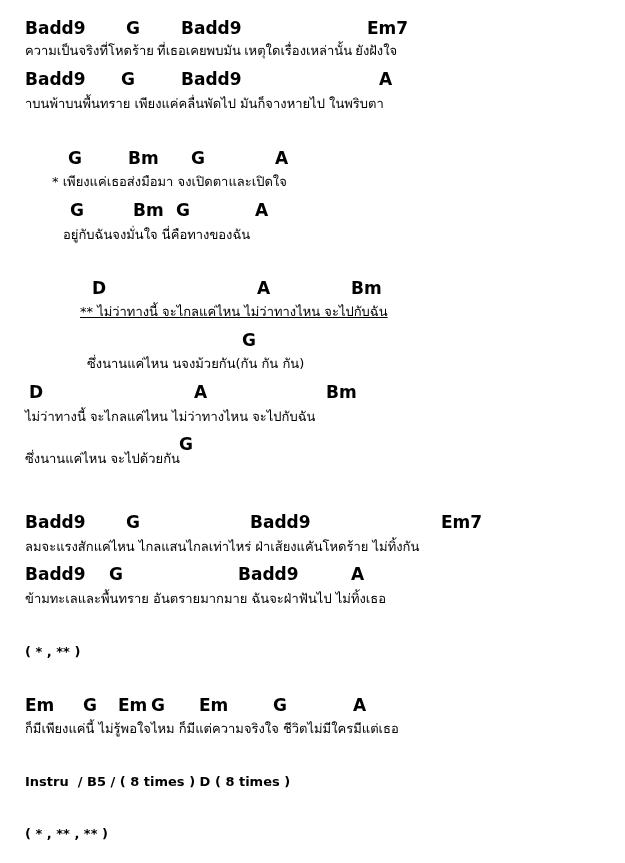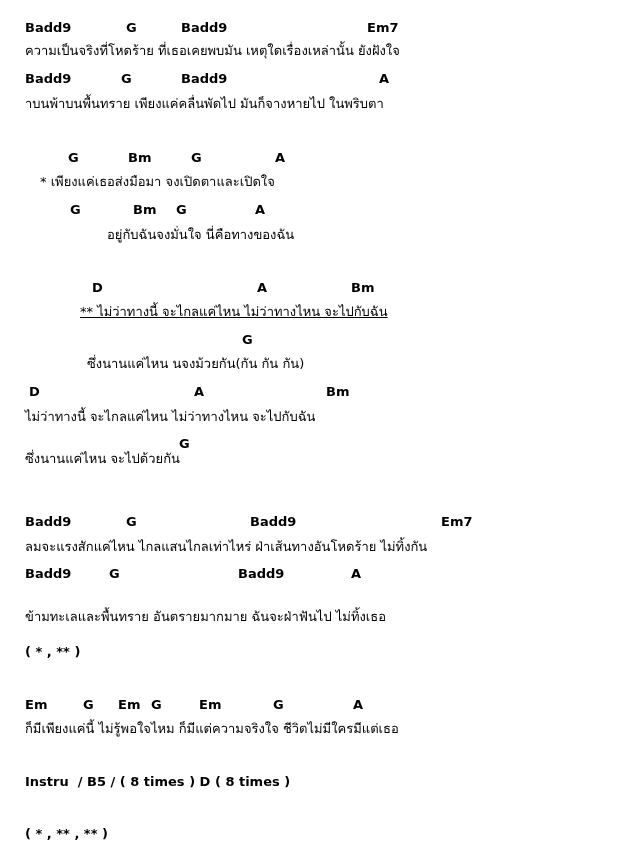--- a/index.html
+++ b/index.html
@@ -1,50 +1,50 @@
 <!DOCTYPE html>
 <html><head>
 <meta charset="utf-8">
 <style>
   html, body { margin: 0; padding: 0; background: #ffffff; }
   body { width: 625px; height: 863px; position: relative; overflow: hidden;
          font-family: "DejaVu Sans", sans-serif; color: #000; }
   .line { position: absolute; white-space: pre; font-size: 13px; line-height: 16px; }
-  .chord { position: absolute; font-weight: bold; font-size: 13px; line-height: 16px; white-space: pre; text-align: right; }
+  .chord { position: absolute; font-weight: bold; font-size: 17px; line-height: 16px; white-space: pre; text-align: right; }
   .lyric { font-size: 13px; }
   .bold { font-weight: bold; }
 </style>
 </head>
 <body>
 
 <div id="sheet">
   <div class="chordrow"></div>
-  <div class="line lyric" style="left:25px; top:43px;">ความเป็นจริงที่โหดร้าย ที่เธอเคยพบมัน เหตุใดเรื่องเหล่านั้น ยังฝังใจ</div>
+  <div class="line lyric" style="left:25px; top:43px;font-family:Liberation Serif, serif;">ความเป็นจริงที่โหดร้าย ที่เธอเคยพบมัน เหตุใดเรื่องเหล่านั้น ยังฝังใจ</div>
   <div class="chordrow"></div>
   <div class="line lyric" style="left:25px; top:96px;">าบนพ้าบนพื้นทราย เพียงแค่คลื่นพัดไป มันก็จางหายไป ในพริบตา</div>
 
   <div class="chordrow"></div>
-  <div class="line lyric" style="left:40px; top:174px;">* เพียงแค่เธอส่งมือมา จงเปิดตาและเปิดใจ</div>
+  <div class="line lyric" style="left:52px; top:174px;">* เพียงแค่เธอส่งมือมา จงเปิดตาและเปิดใจ</div>
   <div class="chordrow"></div>
-  <div class="line lyric" style="left:63px; top:227px;margin-left:44px;">อยู่กับฉันจงมั่นใจ นี่คือทางของฉัน</div>
+  <div class="line lyric" style="left:63px; top:227px;">อยู่กับฉันจงมั่นใจ นี่คือทางของฉัน</div>
 
   <div class="chordrow"></div>
   <div class="line lyric" style="left:80px; top:304px;text-decoration:underline;">** ไม่ว่าทางนี้ จะไกลแค่ไหน ไม่ว่าทางไหน จะไปกับฉัน</div>
   <div class="chordrow"></div>
   <div class="line lyric" style="left:87px; top:356px;">ซึ่งนานแค่ไหน นจงม้วยกัน(กัน กัน กัน)</div>
 
   <div class="chordrow"></div>
   <div class="line lyric" style="left:25px; top:409px;">ไม่ว่าทางนี้ จะไกลแค่ไหน ไม่ว่าทางไหน จะไปกับฉัน</div>
   <div class="chordrow"></div>
   <div class="line lyric" style="left:25px; top:451px;">ซึ่งนานแค่ไหน จะไปด้วยกัน</div>
 
   <div class="chordrow"></div>
-  <div class="line lyric" style="left:25px; top:539px;">ลมจะแรงสักแค่ไหน ไกลแสนไกลเท่าไหร่ ฝ่าเส้นทางอันโหดร้าย ไม่ทิ้งกัน</div>
+  <div class="line lyric" style="left:25px; top:539px;">ลมจะแรงสักแค่ไหน ไกลแสนไกลเท่าไหร่ ฝ่าเส้ยงแคันโหดร้าย ไม่ทิ้งกัน</div>
   <div class="chordrow"></div>
-  <div class="line lyric" style="left:25px; top:591px;margin-top:18px;">ข้ามทะเลและพื้นทราย อันตรายมากมาย ฉันจะฝ่าฟันไป ไม่ทิ้งเธอ</div>
+  <div class="line lyric" style="left:25px; top:591px;">ข้ามทะเลและพื้นทราย อันตรายมากมาย ฉันจะฝ่าฟันไป ไม่ทิ้งเธอ</div>
 
   <div class="line bold" style="left:25px; top:644px;">( * , ** )</div>
 
   <div class="chordrow"></div>
   <div class="line lyric" style="left:25px; top:721px;">ก็มีเพียงแค่นี้ ไม่รู้พอใจไหม ก็มีแต่ความจริงใจ ชีวิตไม่มีใครมีแต่เธอ</div>
 
   <div class="line bold" style="left:25px; top:774px;">Instru  / B5 / ( 8 times ) D ( 8 times )</div>
   <div class="line bold" style="left:25px; top:826px;">( * , ** , ** )</div>
 </div>
 

